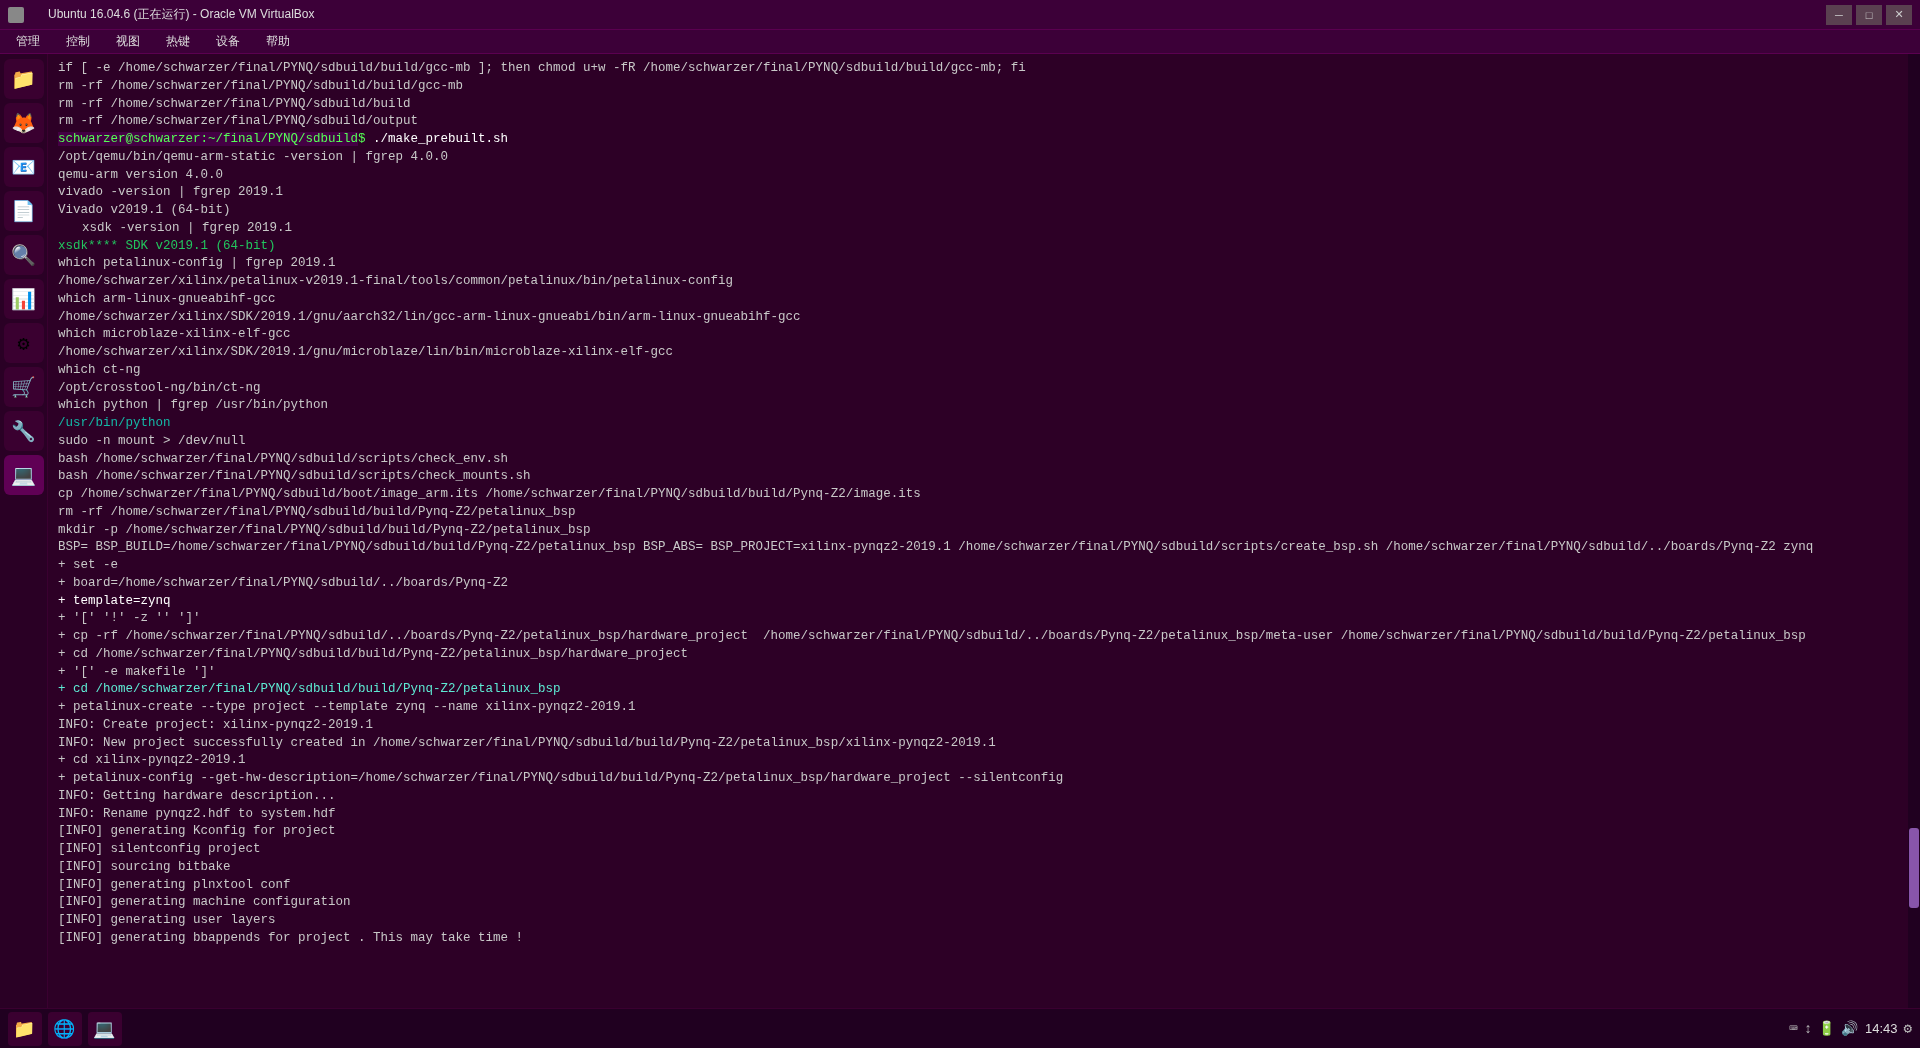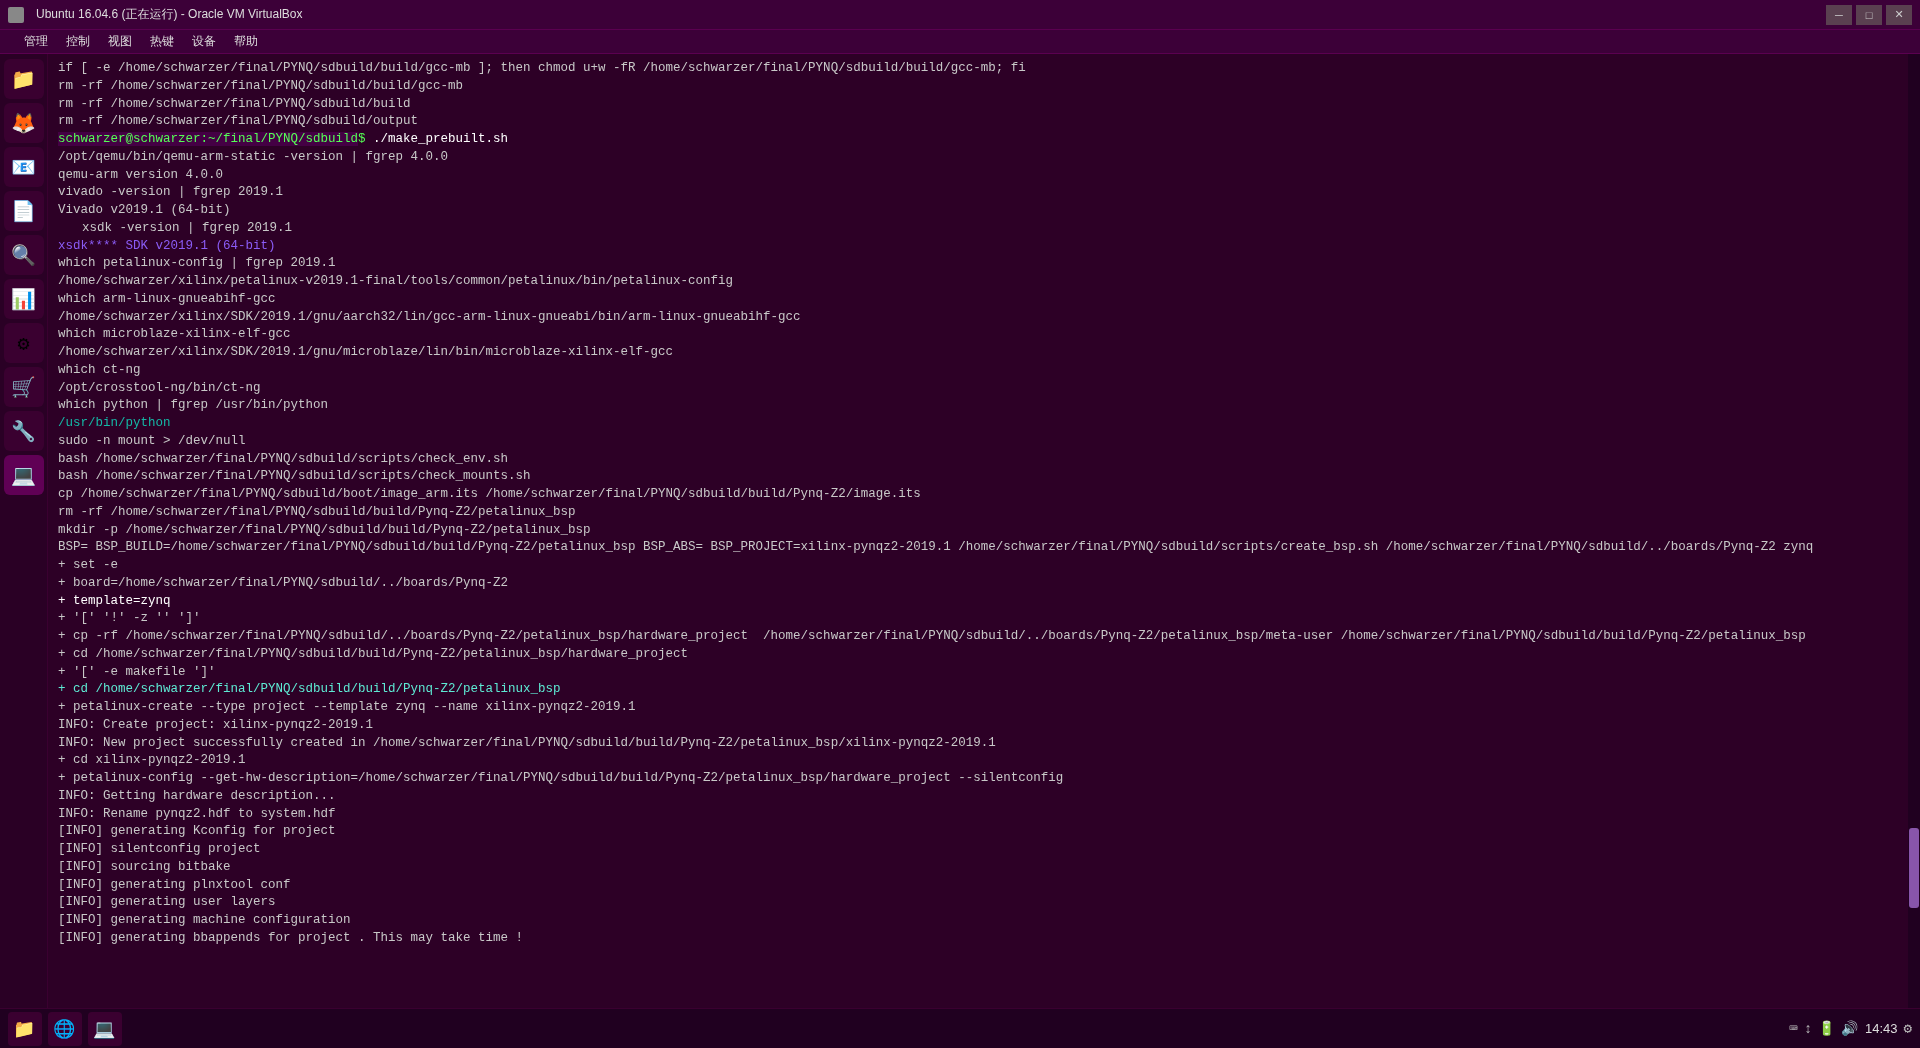--- a/index.html
+++ b/index.html
@@ -19,21 +19,21 @@
       background: #3c0038;
       display: flex;
       align-items: center;
       justify-content: space-between;
       padding: 0 8px;
       border-bottom: 1px solid #5a0050;
     }
     #titlebar-left {
       display: flex;
       align-items: center;
-      gap: 12px;
+      gap: 24px;
     }
     #titlebar-icon {
       width: 16px;
       height: 16px;
       background: #888;
       border-radius: 2px;
     }
     #titlebar-title {
       color: #ddd;
       font-size: 12px;
@@ -56,22 +56,22 @@
       justify-content: center;
     }
 
     
     #menubar {
       width: 100%;
       height: 24px;
       background: #3c0038;
       display: flex;
       align-items: center;
-      padding: 0 16px;
-      gap: 2px;
+      padding: 0 8px;
+      gap: 10px;
       border-bottom: 1px solid #5a0050;
     }
     .menu-item {
       color: #ddd;
       font-size: 12px;
       font-family: 'SimHei', 'Microsoft YaHei', sans-serif;
       padding: 2px 8px;
       cursor: pointer;
     }
 
@@ -258,21 +258,21 @@
       <span class="line" style="color: rgb(200, 200, 200);">if [ -e /home/schwarzer/final/PYNQ/sdbuild/build/gcc-mb ]; then chmod u+w -fR /home/schwarzer/final/PYNQ/sdbuild/build/gcc-mb; fi</span>
           <span class="line" style="color: rgb(200, 200, 200);">rm -rf /home/schwarzer/final/PYNQ/sdbuild/build/gcc-mb</span>
           <span class="line" style="color: rgb(200, 200, 200);">rm -rf /home/schwarzer/final/PYNQ/sdbuild/build</span>
           <span class="line" style="color: rgb(200, 200, 200);">rm -rf /home/schwarzer/final/PYNQ/sdbuild/output</span>
           <span class="line"><span style="background-color: rgb(68, 0, 68); color: rgb(85, 255, 85);">schwarzer@schwarzer:~/final/PYNQ/sdbuild</span><span style="color: rgb(85, 255, 85);">$</span><span style="color: rgb(255, 255, 255);"> ./make_prebuilt.sh</span></span>
           <span class="line" style="color: rgb(200, 200, 200);">/opt/qemu/bin/qemu-arm-static -version | fgrep 4.0.0</span>
           <span class="line" style="color: rgb(200, 200, 200);">qemu-arm version 4.0.0</span>
           <span class="line" style="color: rgb(200, 200, 200);">vivado -version | fgrep 2019.1</span>
           <span class="line" style="color: rgb(200, 200, 200);">Vivado v2019.1 (64-bit)</span>
           <span class="line" style="color: rgb(200, 200, 200); margin-left: 24px;">xsdk -version | fgrep 2019.1</span>
-          <span class="line" style="color: #8b5cf6;">xsdk**** SDK v2019.1 (64-bit)</span>
+          <span class="line" style="color: #22c55e;">xsdk**** SDK v2019.1 (64-bit)</span>
           <span class="line" style="color: rgb(200, 200, 200);">which petalinux-config | fgrep 2019.1</span>
           <span class="line" style="color: rgb(200, 200, 200);">/home/schwarzer/xilinx/petalinux-v2019.1-final/tools/common/petalinux/bin/petalinux-config</span>
           <span class="line" style="color: rgb(200, 200, 200);">which arm-linux-gnueabihf-gcc</span>
           <span class="line" style="color: rgb(200, 200, 200);">/home/schwarzer/xilinx/SDK/2019.1/gnu/aarch32/lin/gcc-arm-linux-gnueabi/bin/arm-linux-gnueabihf-gcc</span>
           <span class="line" style="color: rgb(200, 200, 200);">which microblaze-xilinx-elf-gcc</span>
           <span class="line" style="color: rgb(200, 200, 200);">/home/schwarzer/xilinx/SDK/2019.1/gnu/microblaze/lin/bin/microblaze-xilinx-elf-gcc</span>
           <span class="line" style="color: rgb(200, 200, 200);">which ct-ng</span>
           <span class="line" style="color: rgb(200, 200, 200);">/opt/crosstool-ng/bin/ct-ng</span>
           <span class="line" style="color: rgb(200, 200, 200);">which python | fgrep /usr/bin/python</span>
           <span class="line" style="color: #14b8a6;">/usr/bin/python</span>
@@ -295,22 +295,22 @@
           <span class="line" style="color: rgb(200, 200, 200);">INFO: Create project: xilinx-pynqz2-2019.1</span>
           <span class="line" style="color: rgb(200, 200, 200);">INFO: New project successfully created in /home/schwarzer/final/PYNQ/sdbuild/build/Pynq-Z2/petalinux_bsp/xilinx-pynqz2-2019.1</span>
           <span class="line" style="color: rgb(200, 200, 200);">+ cd xilinx-pynqz2-2019.1</span>
           <span class="line" style="color: rgb(200, 200, 200);">+ petalinux-config --get-hw-description=/home/schwarzer/final/PYNQ/sdbuild/build/Pynq-Z2/petalinux_bsp/hardware_project --silentconfig</span>
           <span class="line" style="color: rgb(200, 200, 200);">INFO: Getting hardware description...</span>
           <span class="line" style="color: rgb(200, 200, 200);">INFO: Rename pynqz2.hdf to system.hdf</span>
           <span class="line" style="color: rgb(200, 200, 200);">[INFO] generating Kconfig for project</span>
           <span class="line" style="color: rgb(200, 200, 200);">[INFO] silentconfig project</span>
           <span class="line" style="color: rgb(200, 200, 200);">[INFO] sourcing bitbake</span>
           <span class="line" style="color: rgb(200, 200, 200);">[INFO] generating plnxtool conf</span>
+          <span class="line" style="color: rgb(200, 200, 200);">[INFO] generating machine configuration</span>
           <span class="line" style="color: rgb(200, 200, 200);">[INFO] generating user layers</span>
-          <span class="line" style="color: rgb(200, 200, 200);">[INFO] generating machine configuration</span>
           <span class="line" style="color: rgb(200, 200, 200);">[INFO] generating bbappends for project . This may take time !</span>
         </div>
       <div id="scrollbar-area">
         <div id="scrollbar-thumb"></div>
       </div>
     </div>
   </div>
 </div>
 
 <div id="statusbar">

